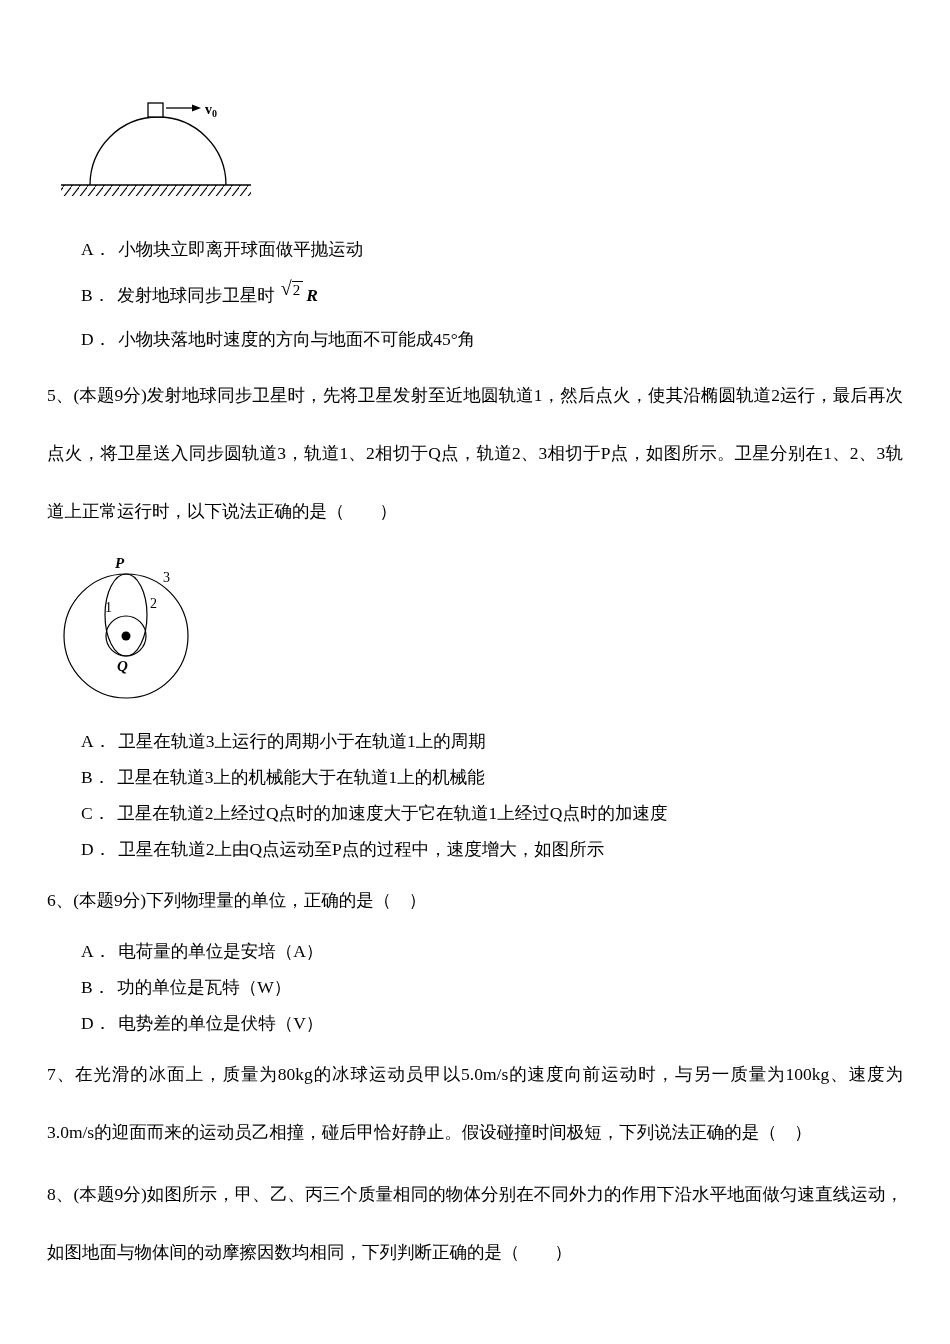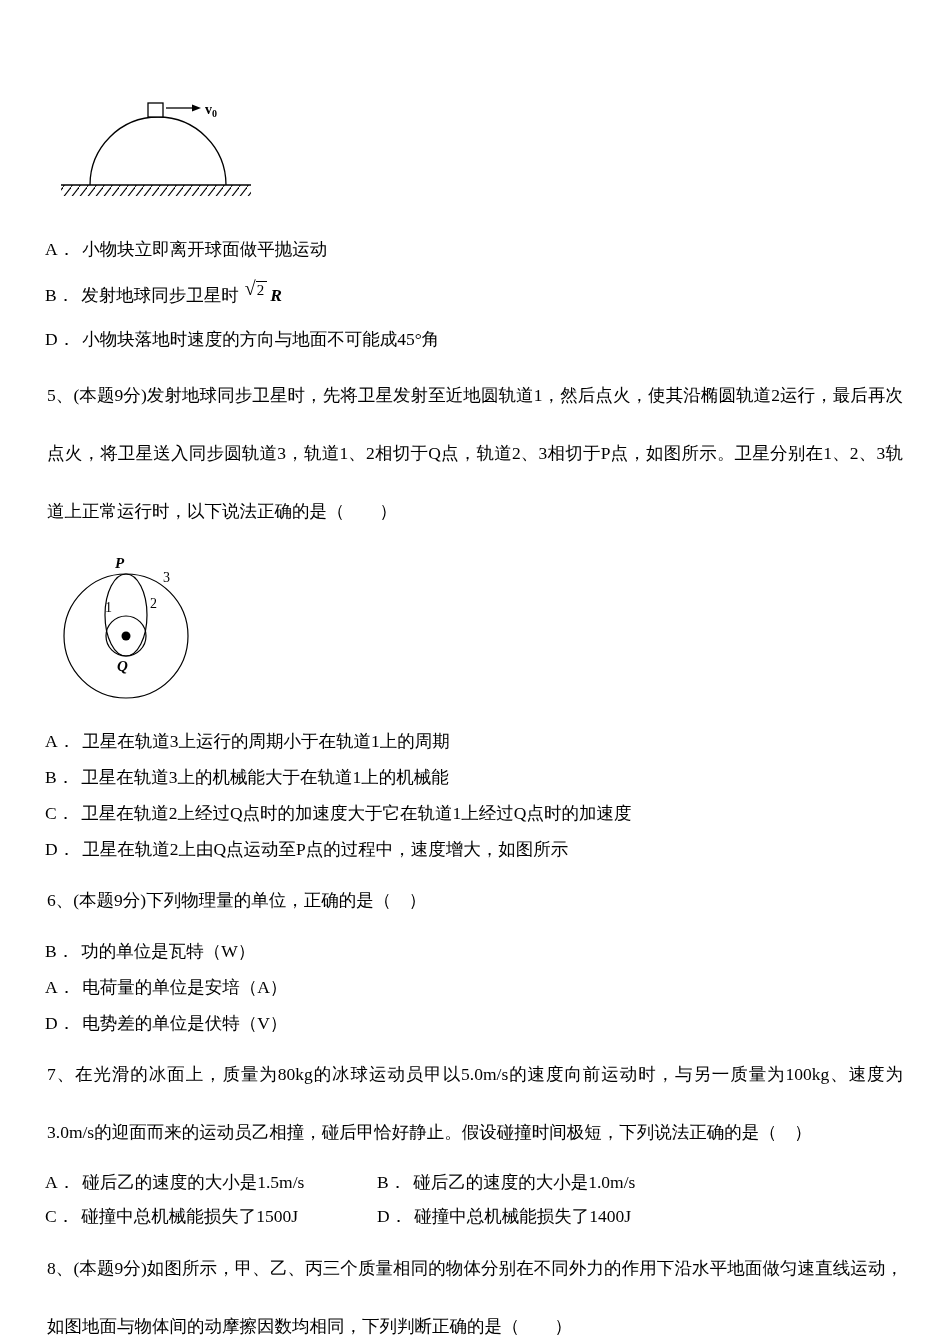--- a/index.html
+++ b/index.html
@@ -25,21 +25,21 @@
   .orbit-pt { font-style: italic; font-weight: bold; font-size: 15px; }
   .orbit-num { font-size: 14px; }
 
   .stem {
     line-height: 58px;
     text-align: justify;
     margin: 4px 2px;
   }
 
   .opts { margin: 0; }
-  .opts .opt { line-height: 36px; }
+  .opts .opt { line-height: 36px; margin-left: 36px; }
   .opts-q4 { margin-top: 22px; }
   .opts-q4 .opt { line-height: 45px; height: 45px; }
   .opt-label { margin-right: 7px; }
 
   .two-col {
     display: grid;
     grid-template-columns: 332px auto;
     justify-content: start;
     margin-bottom: 6px;
   }
@@ -129,42 +129,28 @@
     </div>
     <div class="opt">
       <span class="opt-label">D．</span><span>卫星在轨道2上由Q点运动至P点的过程中，速度增大，如图所示</span>
     </div>
   </div>
 
   <p class="stem">6、(本题9分)下列物理量的单位，正确的是（　）</p>
 
   <div class="opts">
     <div class="opt">
-      <span class="opt-label">B．</span><span>功的单位是瓦特（W）</span>
+      <span class="opt-label">A．</span><span>电荷量的单位是安培（A）</span>
     </div>
     <div class="opt">
-      <span class="opt-label">A．</span><span>电荷量的单位是安培（A）</span>
+      <span class="opt-label">B．</span><span>功的单位是瓦特（W）</span>
     </div>
     <div class="opt">
       <span class="opt-label">D．</span><span>电势差的单位是伏特（V）</span>
     </div>
   </div>
 
   <p class="stem">7、在光滑的冰面上，质量为80kg的冰球运动员甲以5.0m/s的速度向前运动时，与另一质量为100kg、速度为3.0m/s的迎面而来的运动员乙相撞，碰后甲恰好静止。假设碰撞时间极短，下列说法正确的是（　）</p>
 
-  <div class="opts two-col">
-    <div class="opt">
-      <span class="opt-label">A．</span><span>碰后乙的速度的大小是1.5m/s</span>
-    </div>
-    <div class="opt">
-      <span class="opt-label">B．</span><span>碰后乙的速度的大小是1.0m/s</span>
-    </div>
-    <div class="opt">
-      <span class="opt-label">C．</span><span>碰撞中总机械能损失了1500J</span>
-    </div>
-    <div class="opt">
-      <span class="opt-label">D．</span><span>碰撞中总机械能损失了1400J</span>
-    </div>
-  </div>
 
   <p class="stem">8、(本题9分)如图所示，甲、乙、丙三个质量相同的物体分别在不同外力的作用下沿水平地面做匀速直线运动，如图地面与物体间的动摩擦因数均相同，下列判断正确的是（　　）</p>
 
 </div>
 
 </body></html>

